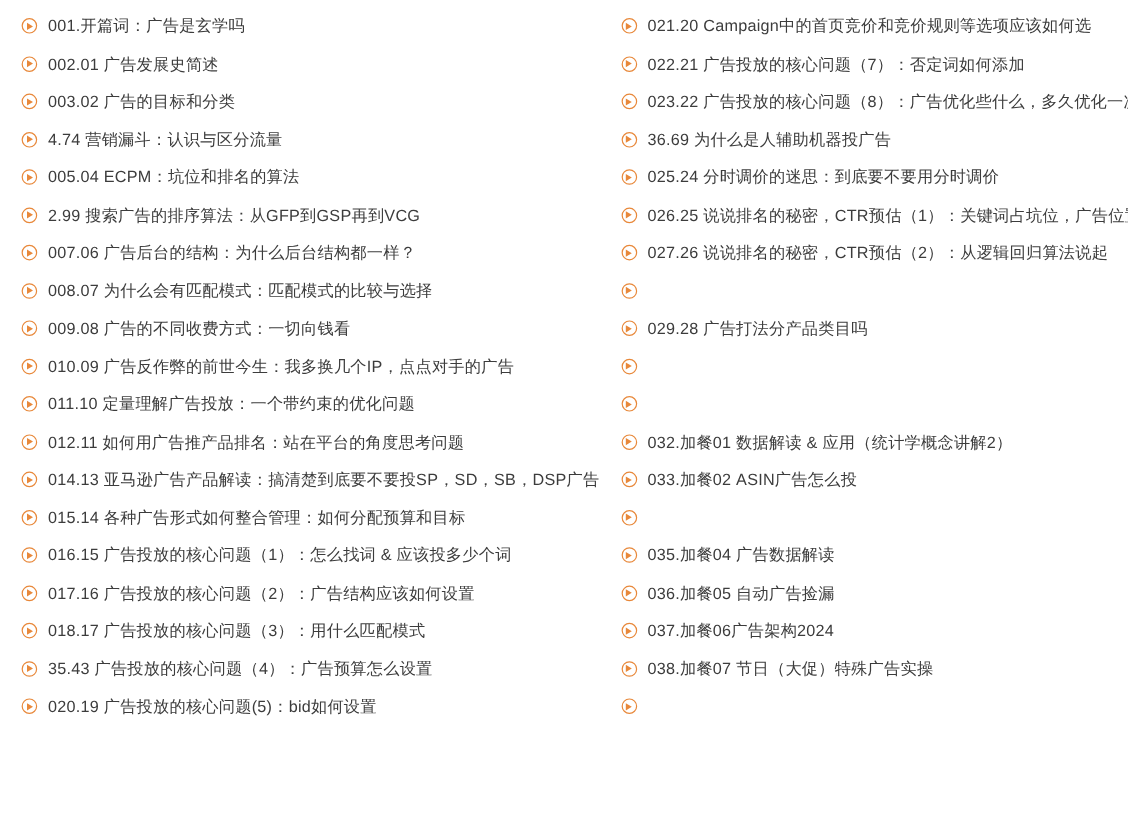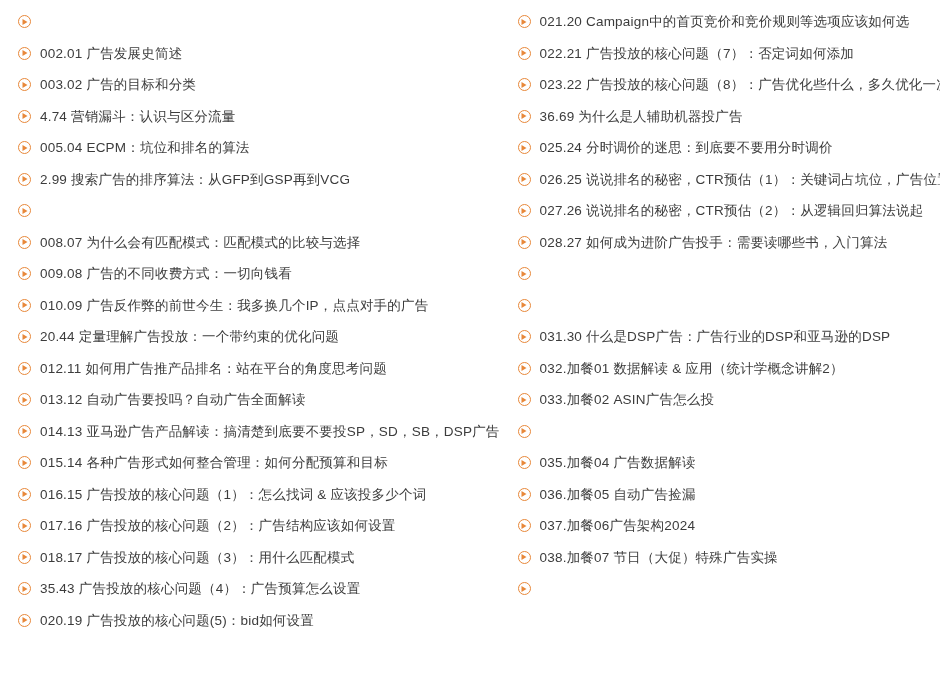--- a/index.html
+++ b/index.html
@@ -74,20 +74,21 @@
   }
 </style>
 </head>
 <body>
 
 <div class="page">
 
   <div class="column col-left">
     <div class="item">
       <span class="play-icon"></span>
+      <span class="item-label">001.开篇词：广告是玄学吗</span>
     </div>
     <div class="item">
       <span class="play-icon"></span>
       <span class="item-label">002.01 广告发展史简述</span>
     </div>
     <div class="item">
       <span class="play-icon"></span>
       <span class="item-label">003.02 广告的目标和分类</span>
     </div>
     <div class="item">
@@ -97,47 +98,44 @@
     <div class="item">
       <span class="play-icon"></span>
       <span class="item-label">005.04 ECPM：坑位和排名的算法</span>
     </div>
     <div class="item">
       <span class="play-icon"></span>
       <span class="item-label">2.99 搜索广告的排序算法：从GFP到GSP再到VCG</span>
     </div>
     <div class="item">
       <span class="play-icon"></span>
+      <span class="item-label">007.06 广告后台的结构：为什么后台结构都一样？</span>
     </div>
     <div class="item">
       <span class="play-icon"></span>
       <span class="item-label">008.07 为什么会有匹配模式：匹配模式的比较与选择</span>
     </div>
     <div class="item">
       <span class="play-icon"></span>
       <span class="item-label">009.08 广告的不同收费方式：一切向钱看</span>
     </div>
     <div class="item">
       <span class="play-icon"></span>
       <span class="item-label">010.09 广告反作弊的前世今生：我多换几个IP，点点对手的广告</span>
     </div>
     <div class="item">
       <span class="play-icon"></span>
-      <span class="item-label">20.44 定量理解广告投放：一个带约束的优化问题</span>
+      <span class="item-label">011.10 定量理解广告投放：一个带约束的优化问题</span>
     </div>
     <div class="item">
       <span class="play-icon"></span>
       <span class="item-label">012.11 如何用广告推产品排名：站在平台的角度思考问题</span>
     </div>
     <div class="item">
       <span class="play-icon"></span>
-      <span class="item-label">013.12 自动广告要投吗？自动广告全面解读</span>
-    </div>
-    <div class="item">
-      <span class="play-icon"></span>
       <span class="item-label">014.13 亚马逊广告产品解读：搞清楚到底要不要投SP，SD，SB，DSP广告</span>
     </div>
     <div class="item">
       <span class="play-icon"></span>
       <span class="item-label">015.14 各种广告形式如何整合管理：如何分配预算和目标</span>
     </div>
     <div class="item">
       <span class="play-icon"></span>
       <span class="item-label">016.15 广告投放的核心问题（1）：怎么找词 &amp; 应该投多少个词</span>
     </div>
@@ -183,31 +181,30 @@
     <div class="item">
       <span class="play-icon"></span>
       <span class="item-label">026.25 说说排名的秘密，CTR预估（1）：关键词占坑位，广告位置重要吗？</span>
     </div>
     <div class="item">
       <span class="play-icon"></span>
       <span class="item-label">027.26 说说排名的秘密，CTR预估（2）：从逻辑回归算法说起</span>
     </div>
     <div class="item">
       <span class="play-icon"></span>
-      <span class="item-label">028.27 如何成为进阶广告投手：需要读哪些书，入门算法</span>
-    </div>
-    <div class="item">
-      <span class="play-icon"></span>
-    </div>
-    <div class="item">
-      <span class="play-icon"></span>
-    </div>
-    <div class="item">
-      <span class="play-icon"></span>
-      <span class="item-label">031.30 什么是DSP广告：广告行业的DSP和亚马逊的DSP</span>
+    </div>
+    <div class="item">
+      <span class="play-icon"></span>
+      <span class="item-label">029.28 广告打法分产品类目吗</span>
+    </div>
+    <div class="item">
+      <span class="play-icon"></span>
+    </div>
+    <div class="item">
+      <span class="play-icon"></span>
     </div>
     <div class="item">
       <span class="play-icon"></span>
       <span class="item-label">032.加餐01 数据解读 &amp; 应用（统计学概念讲解2）</span>
     </div>
     <div class="item">
       <span class="play-icon"></span>
       <span class="item-label">033.加餐02 ASIN广告怎么投</span>
     </div>
     <div class="item">

